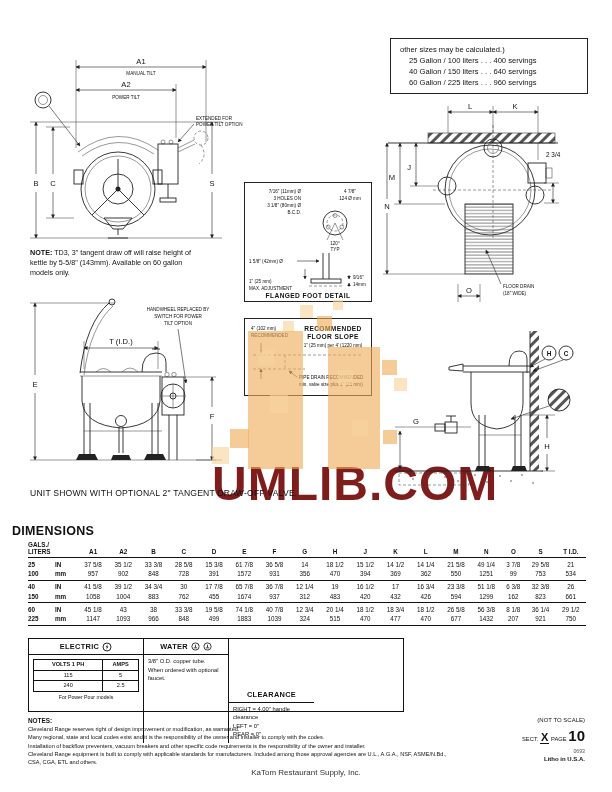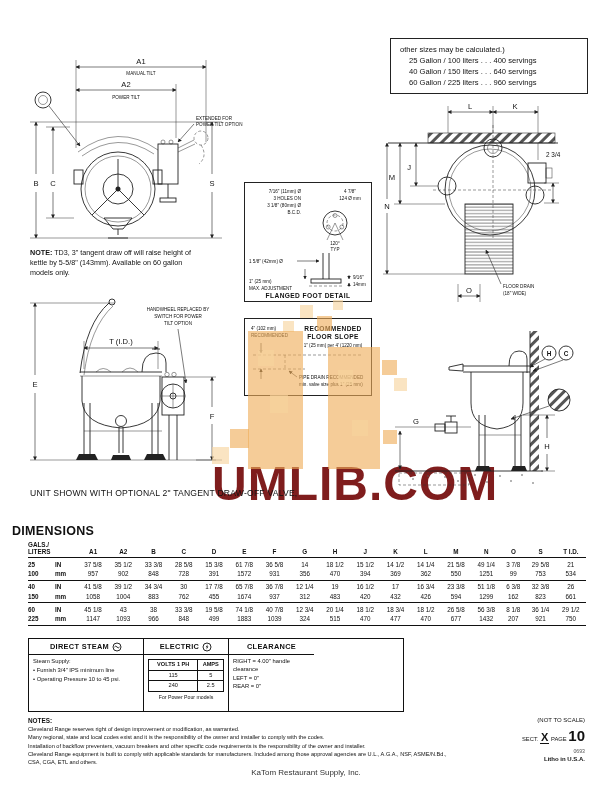--- a/index.html
+++ b/index.html
@@ -35,21 +35,21 @@
   table.dim th{font-weight:bold;text-align:center;padding:0 0 2px 0;border-bottom:1.4px solid #111;vertical-align:bottom;}
   table.dim th.gals{text-align:left;font-size:6.3px;}
   table.dim td{text-align:center;padding:1px 0;}
   table.dim tr.mm-row td{border-bottom:1px solid #111;padding-bottom:2.5px;}
   table.dim tr.in-row td{padding-top:2.5px;}
   table.dim td.rowhead{font-weight:bold;text-align:left;}
 
   
   .specs{display:grid;grid-template-columns:115px 85px 85px 89px;border:1.6px solid #111;width:374px;height:72px;}
   .spec-col{border-right:1.4px solid #111;display:flex;flex-direction:column;}
-  .spec-col:last-child{border-right:none;}
+  .spec-col:last-child{border-right:none;margin-top:48px;}
   .spec-title{height:15px;border-bottom:1.1px solid #111;display:flex;align-items:center;justify-content:center;gap:3px;
               font-weight:bold;font-size:7.4px;letter-spacing:.3px;}
   .spec-body{flex:1;padding:3px 4px;font-size:5.8px;line-height:1.35;}
   .spec-body .li{margin-bottom:1px;}
   .iln{fill:none;stroke:#111;stroke-width:.9;}
   table.elec{border-collapse:collapse;width:100%;font-size:5.6px;margin-top:1px;}
   table.elec th,table.elec td{border:.8px solid #111;text-align:center;padding:1px 0;}
   table.elec th{font-weight:bold;}
   .elec-cap{font-size:5.2px;text-align:center;margin-top:2px;}
 
@@ -586,34 +586,20 @@
             <td>207</td>
             <td>921</td>
             <td>750</td>
           </tr>
         </tbody>
     </table>
 
     <div class="abs specs" style="left:28px;top:638px;">
       <div class="spec-col">
         <div class="spec-title">
-          <span>DIRECT STEAM</span>
-          <svg width="10" height="10" viewBox="0 0 10 10">
-            <circle class="iln" cx="5" cy="5" r="4"></circle>
-              <path class="iln" d="M2.5,5 Q3.7,3.2 5,5 Q6.3,6.8 7.5,5"></path>
-            </svg>
-        </div>
-        <div class="spec-body">
-            <div class="li">Steam Supply:</div>
-            <div class="li">• Furnish 3/4" IPS minimum line</div>
-            <div class="li">• Operating Pressure 10 to 45 psi.</div>
-          </div>
-      </div>
-      <div class="spec-col">
-        <div class="spec-title">
           <span>ELECTRIC</span>
           <svg width="10" height="10" viewBox="0 0 10 10">
             <circle class="iln" cx="5" cy="5" r="4"></circle>
               <path d="M5.6,2.2 L3.8,5.3 L5,5.3 L4.3,7.8 L6.4,4.6 L5.2,4.6 Z" fill="#111"></path>
             </svg>
         </div>
         <div class="spec-body">
           <table class="elec">
             <tbody>
                 <tr>
@@ -628,20 +614,39 @@
               <td>240</td>
               <td>2.5</td>
             </tr>
           </tbody>
             </table>
           <div class="elec-cap">For Power Pour models</div>
         </div>
       </div>
       <div class="spec-col">
         <div class="spec-title">
+          <span>WATER</span>
+          <svg width="9" height="9" viewBox="0 0 10 10">
+            <circle class="iln" cx="5" cy="5" r="4"></circle>
+              <line class="iln" x1="5" y1="3" x2="5" y2="6"></line>
+              <line class="iln" x1="3.2" y1="6.5" x2="6.8" y2="6.5"></line>
+            </svg>
+          <svg width="9" height="9" viewBox="0 0 10 10">
+            <circle class="iln" cx="5" cy="5" r="4"></circle>
+              <line class="iln" x1="5" y1="3" x2="5" y2="6"></line>
+              <line class="iln" x1="3.2" y1="6.5" x2="6.8" y2="6.5"></line>
+            </svg>
+        </div>
+        <div class="spec-body">
+            <div class="li">3/8" O.D. copper tube.</div>
+            <div class="li">When ordered with optional faucet.</div>
+          </div>
+      </div>
+      <div class="spec-col">
+        <div class="spec-title">
           <span>CLEARANCE</span>
         </div>
         <div class="spec-body">
             <div class="li">RIGHT = 4.00" handle clearance</div>
             <div class="li">LEFT = 0"</div>
             <div class="li">REAR = 0"</div>
           </div>
       </div>
     </div>
 

